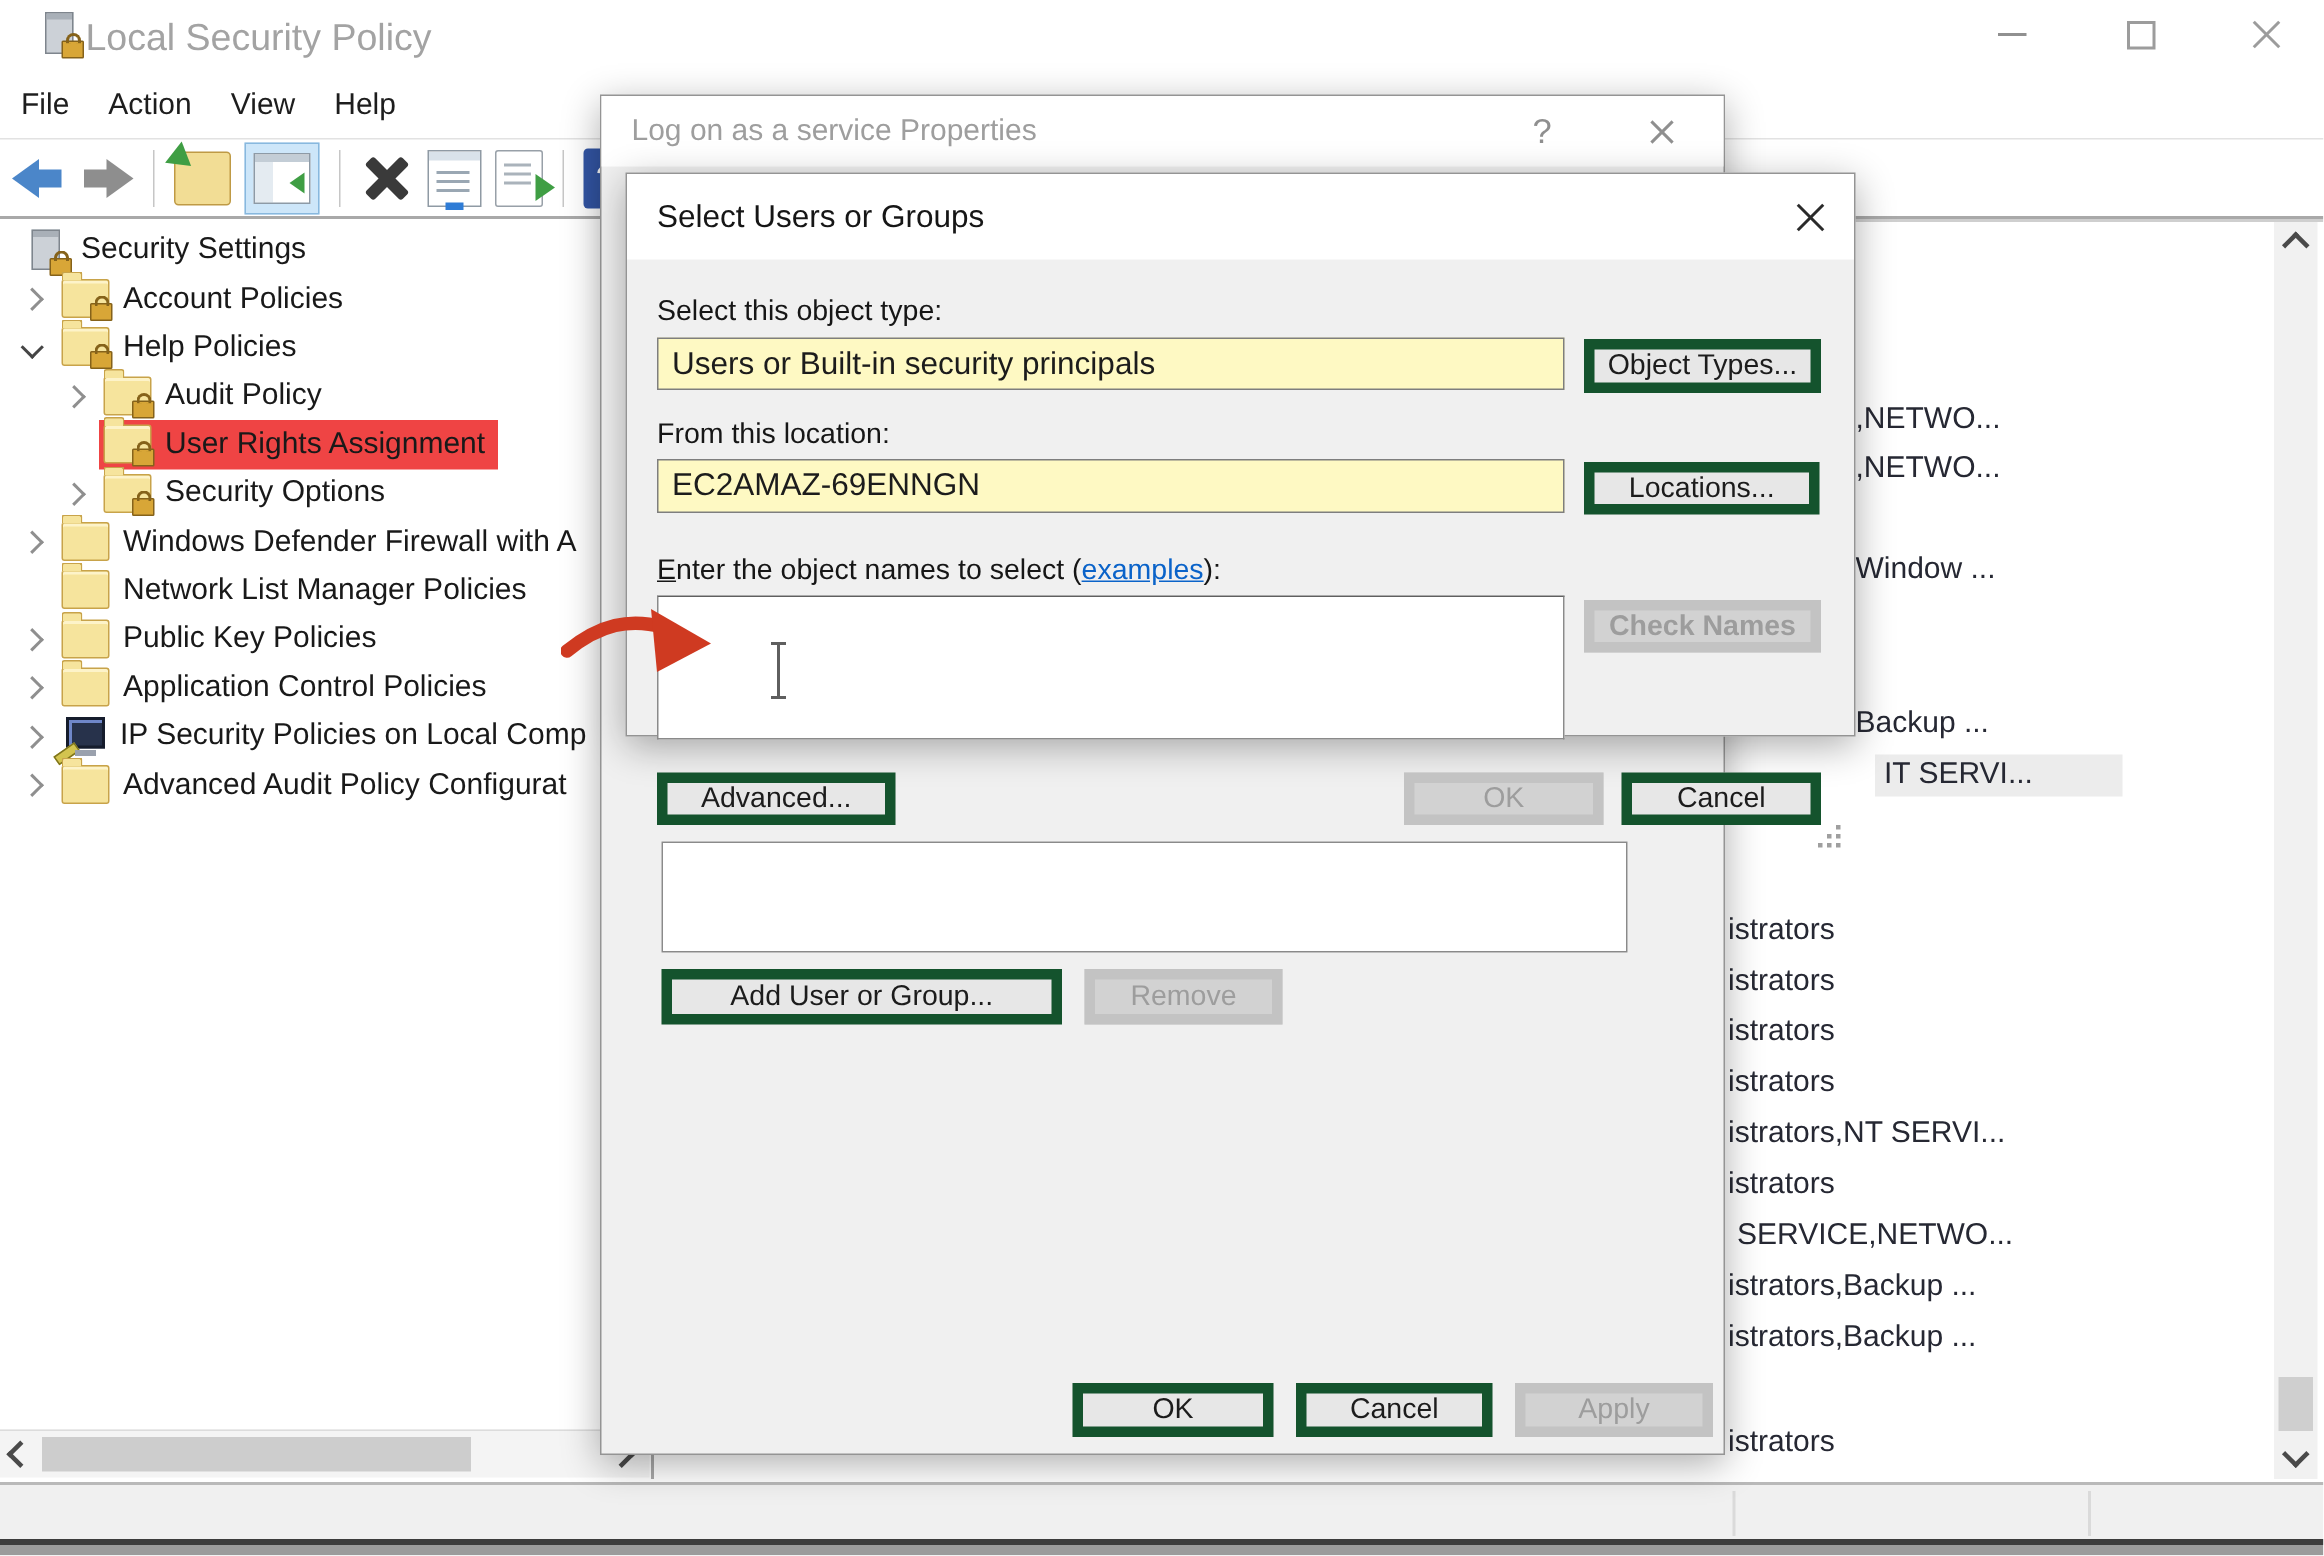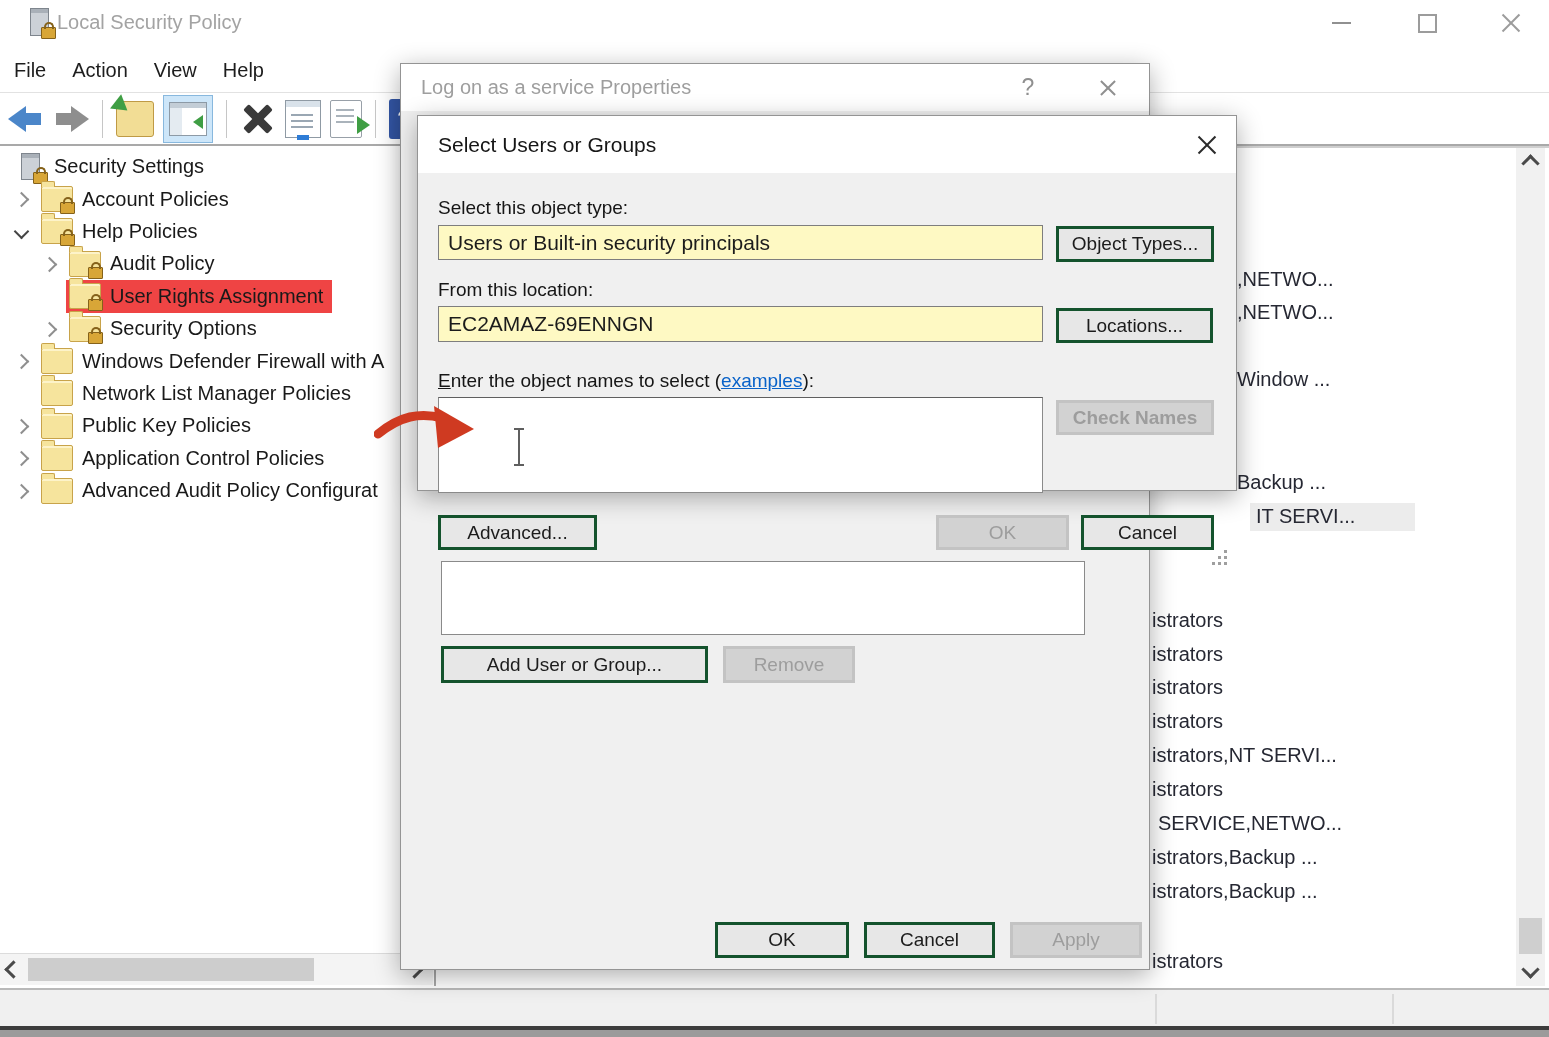--- a/index.html
+++ b/index.html
@@ -5,21 +5,21 @@
   html,body{margin:0;padding:0;background:#ffffff;}
   .stage{position:relative;width:1549px;height:1037px;overflow:hidden;
          font-family:"Liberation Sans",sans-serif;background:#ffffff;}
 
   
   .titlebar{position:absolute;left:0;top:0;width:100%;height:48px;background:#fff;}
   .app-icon{position:absolute;left:28px;top:8px;width:26px;height:30px;}
   .app-icon::before{content:"";position:absolute;left:2px;top:0;width:17px;height:26px;
      background:#ccd1d7;border:1px solid #7e858d;box-shadow:inset 0 4px 0 #a9b0b8;}
   .app-icon .lock{right:-2px;bottom:-1px;}
-  .title-text{position:absolute;left:57px;top:11px;font-size:20px;color:#a3a3a3;}
+  .title-text{position:absolute;left:57px;top:11px;font-size:25px;color:#a3a3a3;}
   .win-btn{position:absolute;top:0;width:58px;height:46px;display:flex;align-items:center;justify-content:center;}
   .glyph-min{width:19px;height:2px;background:#909090;}
   .glyph-max{width:15px;height:15px;border:2px solid #9c9c9c;}
   .cross{position:relative;width:24px;height:24px;}
   .cross::before,.cross::after{content:"";position:absolute;left:0;top:11px;width:24px;height:2px;background:#9c9c9c;}
   .cross::before{transform:rotate(45deg);} .cross::after{transform:rotate(-45deg);}
 
   
   .menubar{position:absolute;left:0;top:48px;width:100%;height:44px;background:#fff;
      display:flex;align-items:center;gap:26px;padding-left:14px;font-size:20px;color:#1d1d1d;}
@@ -139,21 +139,21 @@
   .dlg-title{position:absolute;left:0;top:0;width:100%;height:47px;background:#fff;
      display:flex;align-items:center;padding-left:20px;box-sizing:border-box;font-size:20px;}
   .prop-dialog .dlg-title{color:#9e9e9e;}
   .dlg-btn{position:absolute;top:0;width:46px;height:47px;display:flex;align-items:center;justify-content:center;}
   .prop-help{left:604px;color:#8f8f8f;font-size:23px;}
   .prop-close .cross{width:20px;height:20px;}
   .prop-close .cross::before,.prop-close .cross::after{width:20px;top:9px;background:#8f8f8f;}
   .prop-close{left:684px;}
   .members-box{position:absolute;left:40px;top:497px;width:642px;height:72px;background:#fff;border:1px solid #8a8a8a;}
   .btn{position:absolute;display:flex;align-items:center;justify-content:center;font-size:19px;
-     color:#1c1c1c;background:#e7e7e7;border:3px solid #14532d;box-sizing:border-box;}
+     color:#1c1c1c;background:#e7e7e7;border:7px solid #14532d;box-sizing:border-box;}
   .btn.disabled{background:#d2d2d2;border-color:#c3c3c3;color:#9d9d9d;}
   .add-btn{left:40px;top:582px;width:267px;height:37px;}
   .remove-btn{left:322px;top:582px;width:132px;height:37px;}
   .pd-ok{left:314px;top:858px;width:134px;height:36px;}
   .pd-cancel{left:463px;top:858px;width:131px;height:36px;}
   .pd-apply{left:609px;top:858px;width:132px;height:36px;}
 
   .sel-dialog{left:417px;top:115px;width:820px;height:376px;z-index:20;}
   .sel-dialog .dlg-title{height:57px;color:#161616;font-size:21px;}
   .sel-close{left:766px;top:8px;width:46px;height:42px;}
@@ -352,20 +352,31 @@
           <span class="row-core">
             <span class="ticon folder"></span>
             <span class="tlabel">Application Control Policies</span>
           </span>
         </div>
         <div class="tree-row lvl0">
           <span class="expander collapsed">
             <span class="chev chev-col"></span>
           </span>
           <span class="row-core">
+            <span class="ticon computer">
+              <span class="key"></span>
+            </span>
+            <span class="tlabel">IP Security Policies on Local Comp</span>
+          </span>
+        </div>
+        <div class="tree-row lvl0">
+          <span class="expander collapsed">
+            <span class="chev chev-col"></span>
+          </span>
+          <span class="row-core">
             <span class="ticon folder"></span>
             <span class="tlabel">Advanced Audit Policy Configurat</span>
           </span>
         </div>
       </div>
   </div>
   <div class="hscroll">
     <div class="scroll-arrow sa-left">
         <span class="schev schev-left"></span>
       </div>

